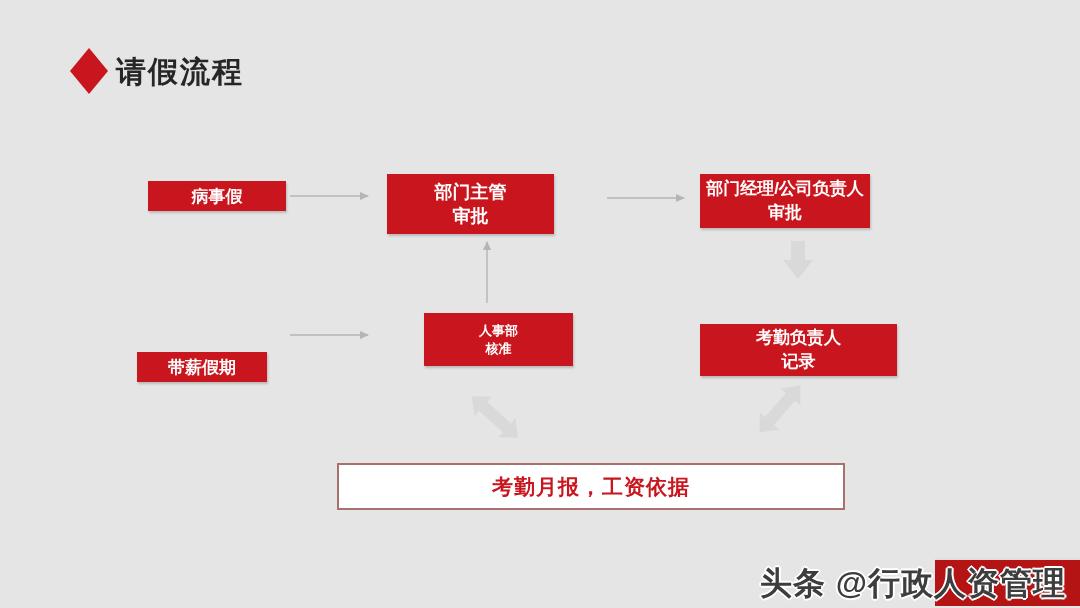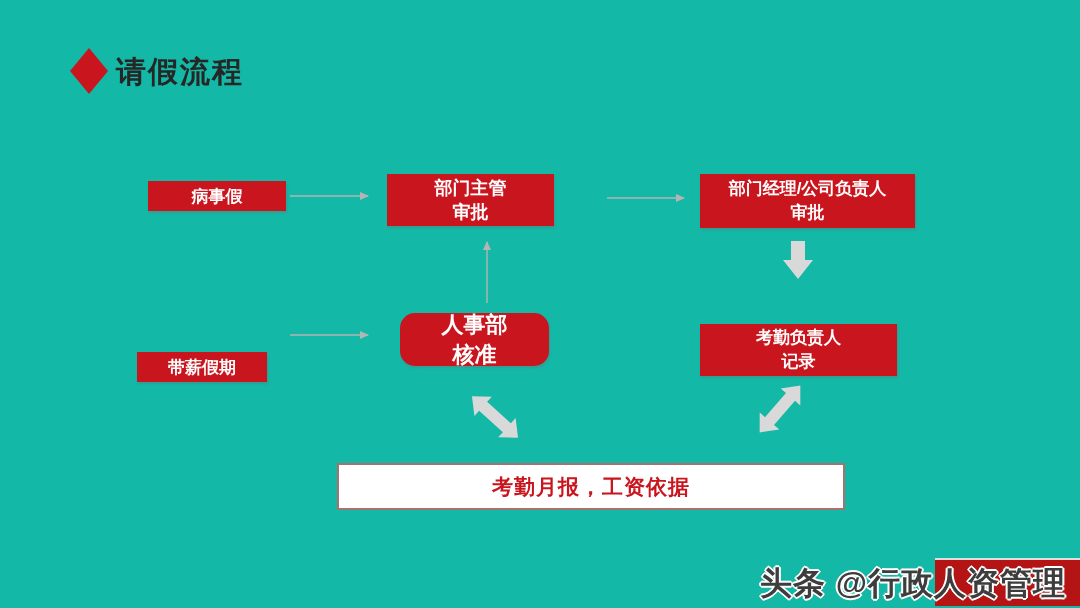--- a/index.html
+++ b/index.html
@@ -6,21 +6,21 @@
     --accent-red:#c9151d;
     --title-text:#262626;
     --arrow-gray:#b5b5b5;
     --block-arrow-gray:#d9d9d9;
     --report-border:#a9716d;
     --corner-red:#b51414;
   }
   html,body{margin:0;padding:0;background:#ffffff;}
   body{font-family:"Liberation Sans","DejaVu Sans",sans-serif;}
   .slide{
-    position:relative;width:1080px;height:608px;background:#14b8a6;
+    position:relative;width:1080px;height:608px;background:#e5e5e5;
     overflow:hidden;
   }
   
   .diamond{
     position:absolute;left:70px;top:48px;width:38px;height:46px;
     background:var(--accent-red);
     clip-path:polygon(50% 0,100% 50%,50% 100%,0 50%);
   }
   .page-title{
     position:absolute;left:116px;top:52px;margin:0;
@@ -28,24 +28,24 @@
     letter-spacing:2px;line-height:40px;
   }
   
   .node{
     position:absolute;background:var(--accent-red);color:#ffffff;
     font-weight:bold;display:flex;align-items:center;justify-content:center;
     text-align:center;white-space:pre-line;
     box-shadow:1px 2px 2px rgba(110,110,110,0.35);
   }
   .n-sick{left:148px;top:181px;width:138px;height:30px;font-size:17px;}
-  .n-supervisor{left:387px;top:174px;width:167px;height:52px;font-size:18px;line-height:1.35;}
-  .n-manager{left:700px;top:174px;width:215px;height:54px;font-size:17px;line-height:1.4;}
+  .n-supervisor{left:387px;top:174px;width:167px;height:60px;font-size:18px;line-height:1.35;}
+  .n-manager{left:700px;top:174px;width:170px;height:54px;font-size:17px;line-height:1.4;}
   .n-paid{left:137px;top:320px;width:130px;height:30px;font-size:17px;margin-top:32px;}
-  .n-hr{left:400px;top:313px;width:149px;height:53px;font-size:22px;line-height:1.35;border-radius:15px;}
+  .n-hr{left:424px;top:313px;width:149px;height:53px;font-size:13px;line-height:1.35;}
   .n-attendance{left:700px;top:308px;width:197px;height:52px;font-size:17px;line-height:1.4;margin-top:16px;}
   
   .report-box{
     position:absolute;left:337px;top:463px;width:504px;height:43px;
     background:#ffffff;border:2px solid var(--report-border);
     display:flex;align-items:center;justify-content:center;
     color:var(--accent-red);font-size:21px;font-weight:bold;letter-spacing:1px;
   }
   
   .arrows{position:absolute;left:0;top:0;width:1080px;height:608px;pointer-events:none;}

